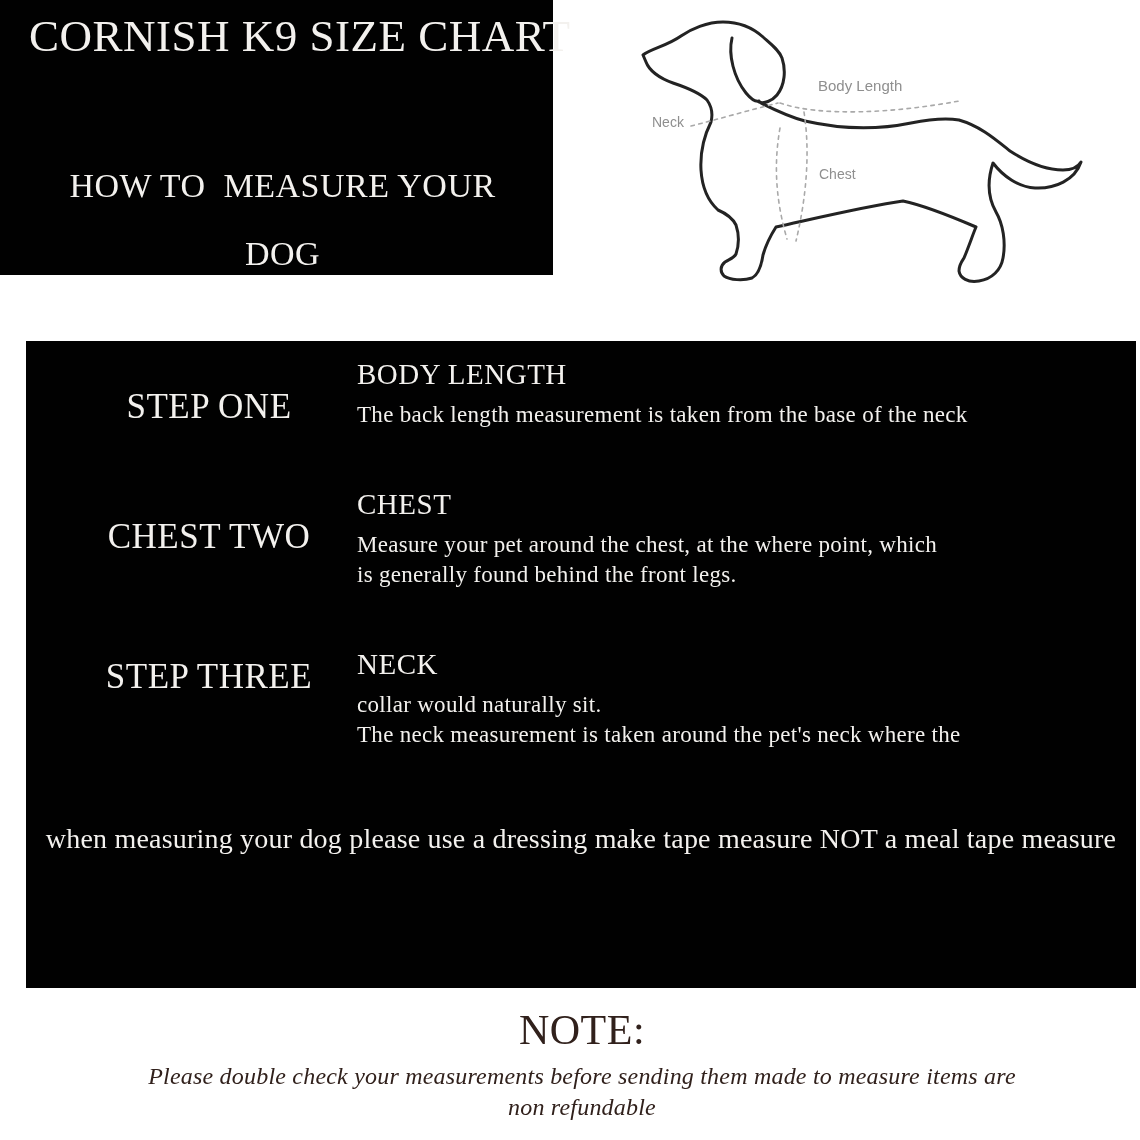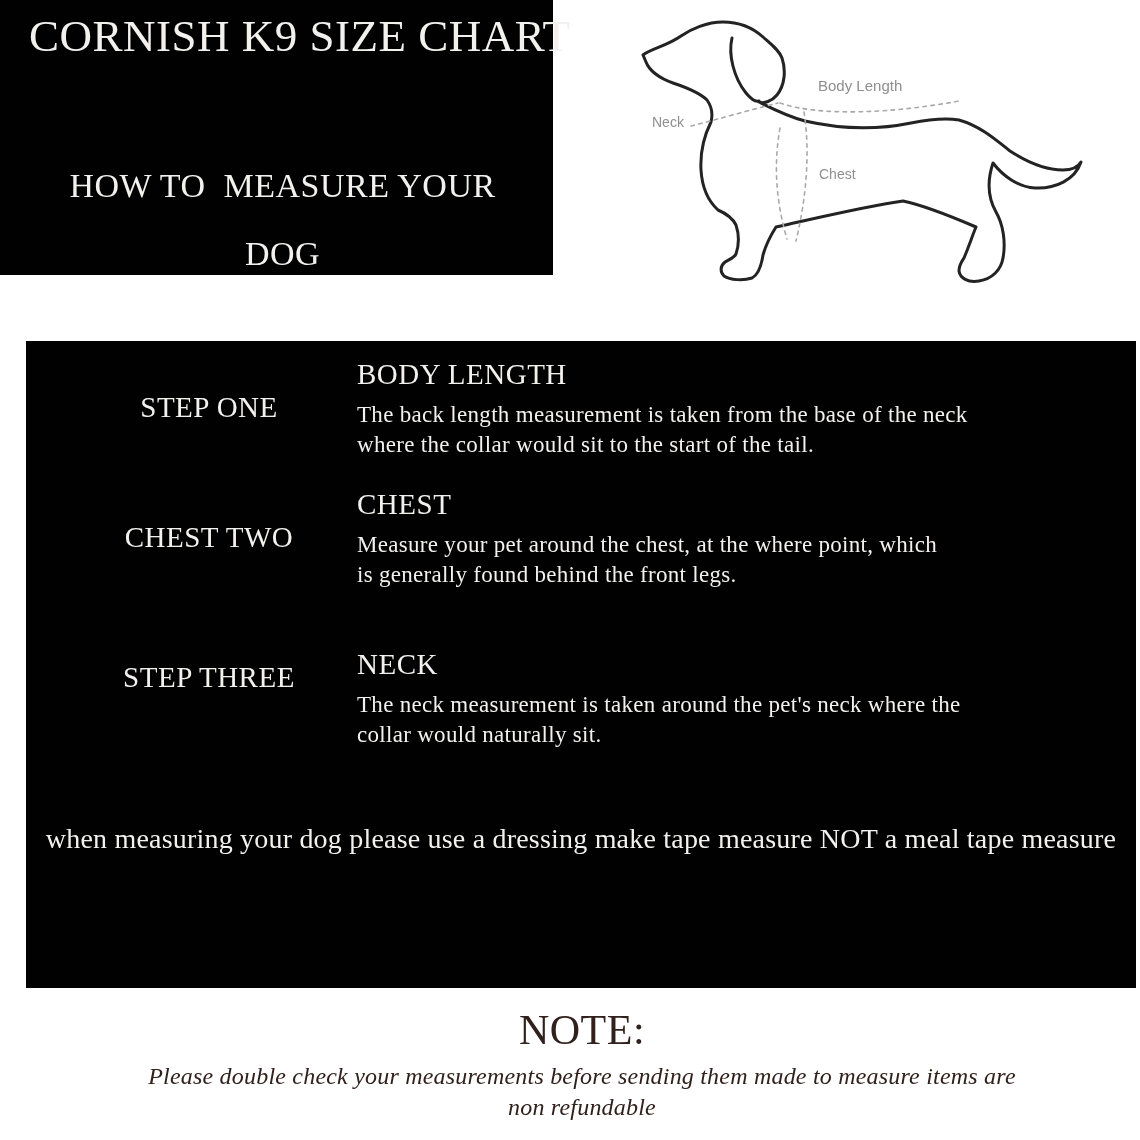--- a/index.html
+++ b/index.html
@@ -32,21 +32,21 @@
   .measure-dash { fill:none; stroke:#a9a9a9; stroke-width:1.6; stroke-dasharray:3.5,4.5; stroke-linecap:round; }
   .diagram-label { font-family:"Liberation Sans","DejaVu Sans",sans-serif; fill:#8f8f8f; }
 
   
   #steps-panel {
     position:absolute; left:26px; top:341px; width:1110px; height:647px;
     background:#010101; color:#f3f1ee;
   }
   .step-label {
     position:absolute; left:33px; width:300px; text-align:center;
-    font-size:29px; line-height:36px; letter-spacing:0.5px; white-space:nowrap;
+    font-size:35px; line-height:36px; letter-spacing:0.5px; white-space:nowrap;
   }
   .step-content { position:absolute; left:331px; width:740px; }
   .step-heading { font-size:29px; line-height:36px; letter-spacing:0.5px; margin-bottom:8px; }
   .step-line { font-size:23px; line-height:30px; letter-spacing:0.3px; white-space:nowrap; }
 
   #label-1 { top:48px; }  #content-1 { top:15px; }
   #label-2 { top:178px; } #content-2 { top:145px; }
   #label-3 { top:318px; } #content-3 { top:305px; }
 
   #tape-measure-note {
@@ -121,35 +121,34 @@
     <text class="diagram-label" x="97" y="127" font-size="14">Neck</text>
     <text class="diagram-label" x="264" y="179" font-size="14">Chest</text>
   </svg>
 
   <div id="steps-panel">
 
     <div class="step-label" id="label-1">STEP ONE</div>
     <div class="step-content" id="content-1">
       <div class="step-heading">BODY LENGTH</div>
       <div class="step-line">The back length measurement is taken from the base of the neck</div>
-      <div class="step-line">where the collar would sit to the start of the tail.</div>
     </div>
 
     <div class="step-label" id="label-2">CHEST TWO</div>
     <div class="step-content" id="content-2">
       <div class="step-heading">CHEST</div>
       <div class="step-line">Measure your pet around the chest, at the where point, which</div>
       <div class="step-line">is generally found behind the front legs.</div>
     </div>
 
     <div class="step-label" id="label-3">STEP THREE</div>
     <div class="step-content" id="content-3">
       <div class="step-heading">NECK</div>
+      <div class="step-line">collar would naturally sit.</div>
       <div class="step-line">The neck measurement is taken around the pet's neck where the</div>
-      <div class="step-line">collar would naturally sit.</div>
     </div>
 
     <div id="tape-measure-note">when measuring your dog please use a dressing make tape measure NOT a meal tape measure</div>
   </div>
 
   <div id="footer-note">
     <div id="note-heading">NOTE:</div>
     <div id="note-disclaimer">
       <div class="disclaimer-line">Please double check your measurements before sending them made to measure items are</div>
       <div class="disclaimer-line">non refundable</div>

